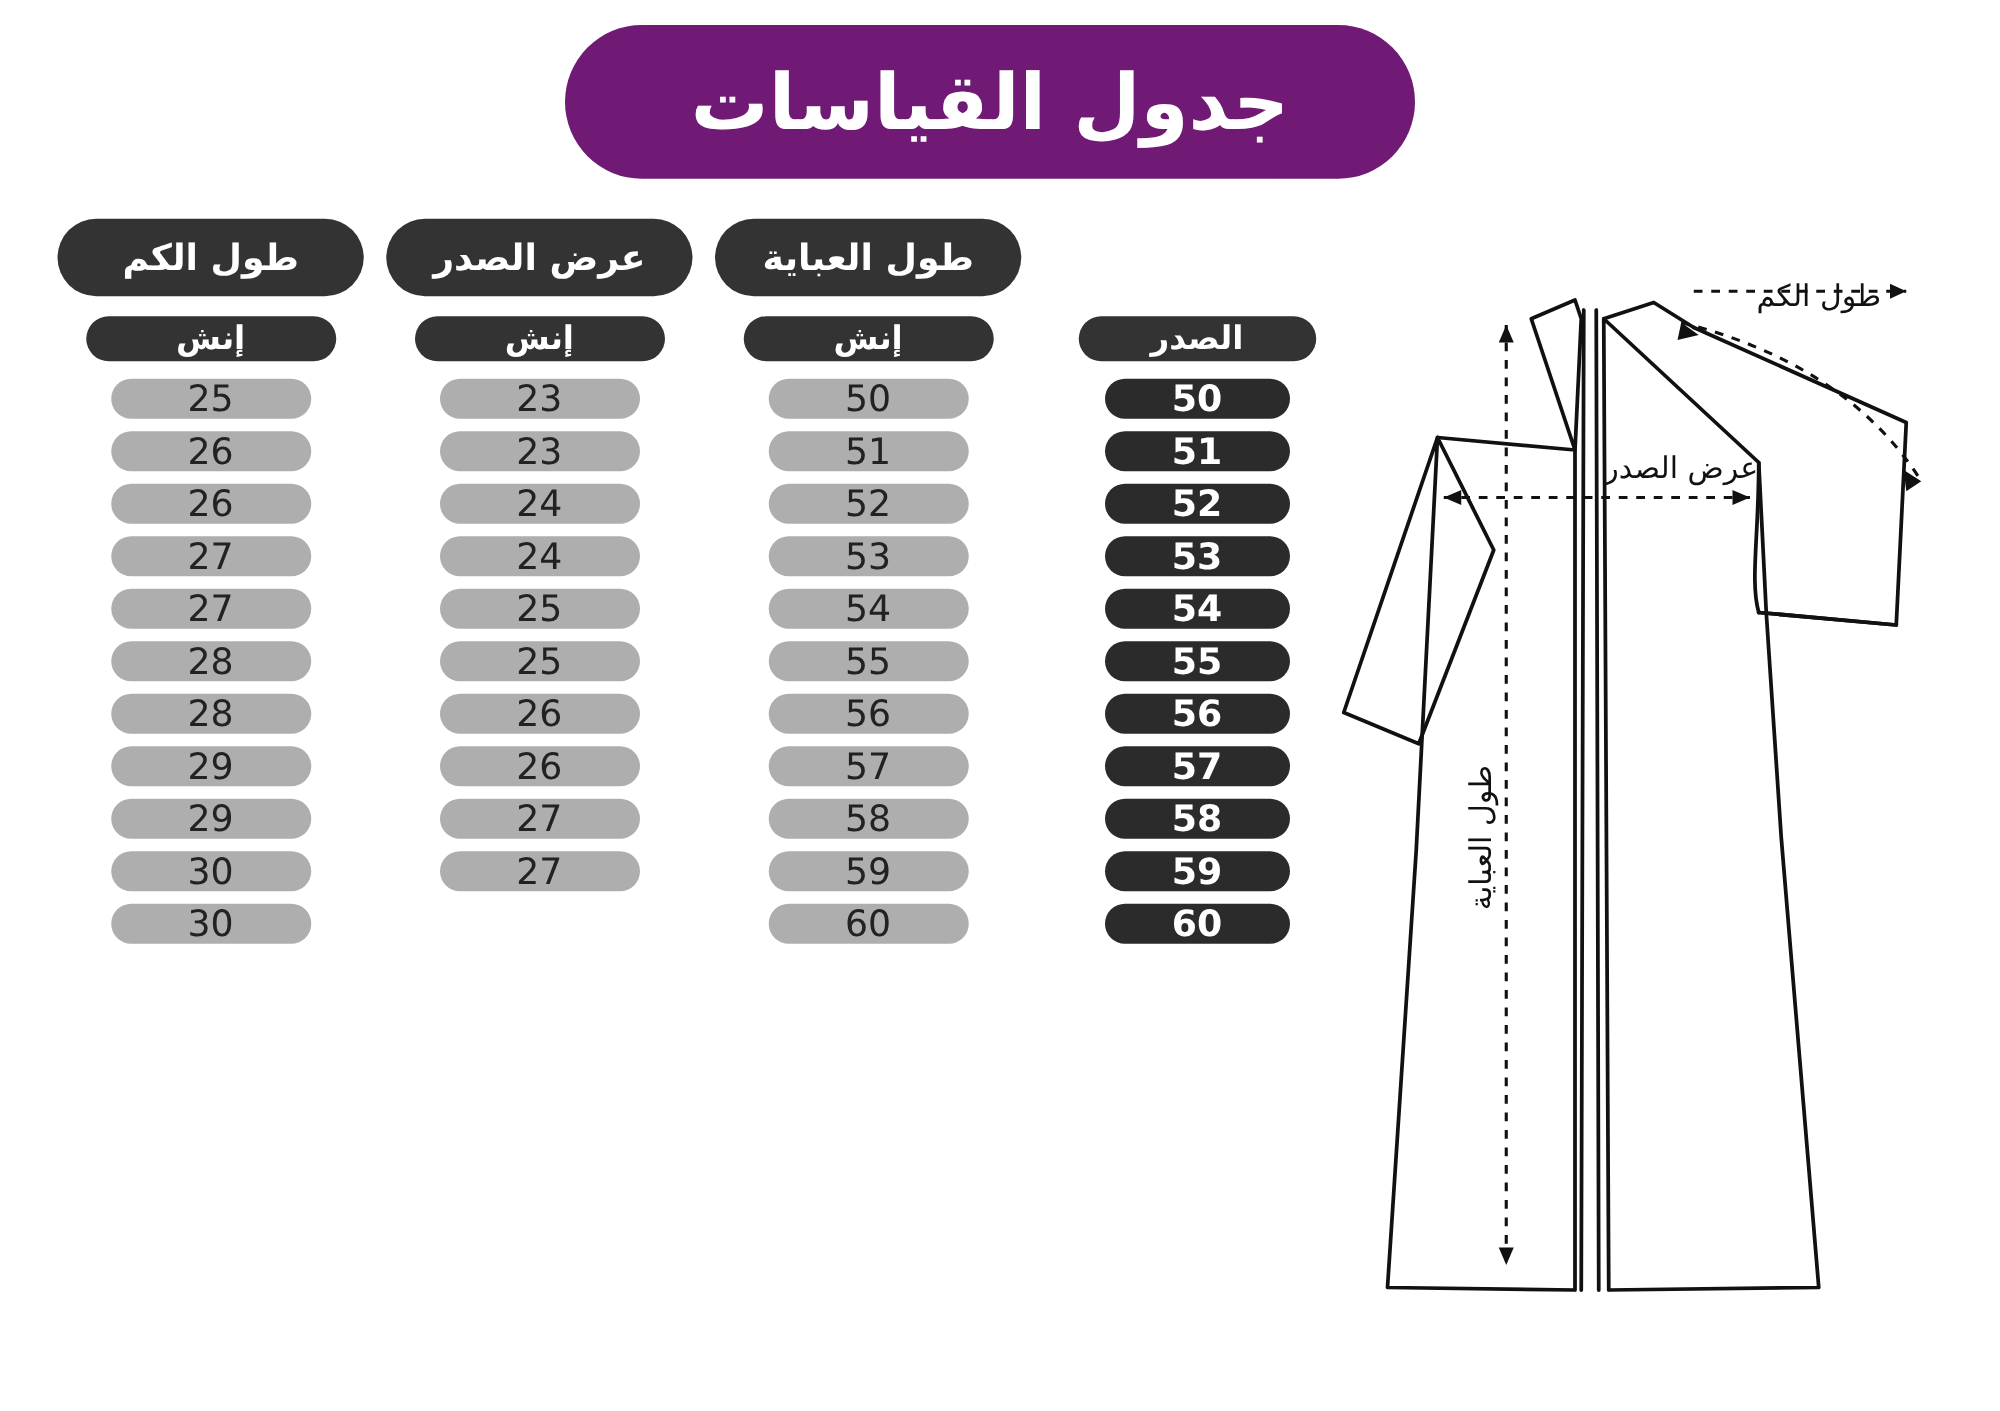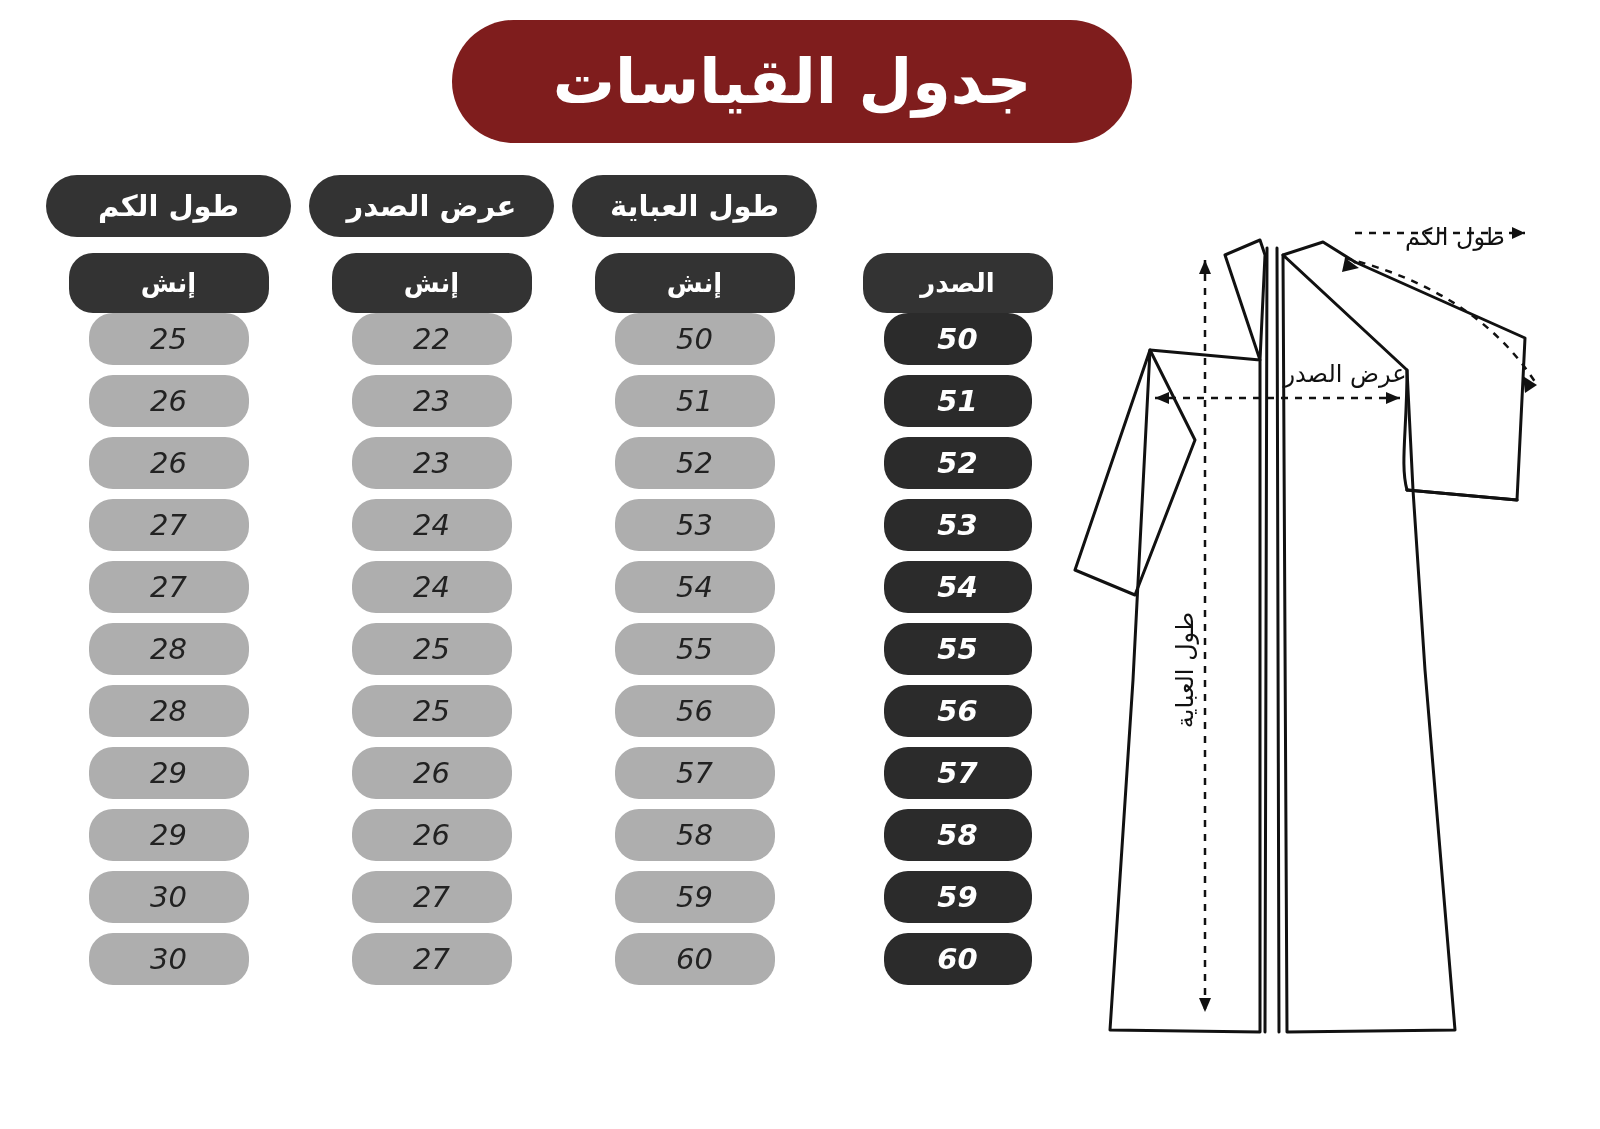--- a/index.html
+++ b/index.html
@@ -20,21 +20,21 @@
     inset: 0;
   }
 
   
   .title-pill {
     position: absolute;
     top: 20px;
     left: 452px;
     width: 680px;
     height: 123px;
-    background: #7f1d1d;
+    background: #701a75;
     border-radius: 62px;
     display: flex;
     align-items: center;
     justify-content: center;
   }
   .title-pill .title-text {
     color: #ffffff;
     font-size: 62px;
     font-weight: bold;
     letter-spacing: 0px;
@@ -73,54 +73,54 @@
     font-size: 29px;
     font-weight: bold;
     margin-bottom: 16px;
   }
   .col-header.invisible {
     background: transparent;
   }
 
   .col-unit {
     width: 200px;
-    height: 60px;
+    height: 36px;
     background: #333333;
     border-radius: 24px;
     display: flex;
     align-items: center;
     justify-content: center;
     color: #ffffff;
     font-size: 26px;
     font-weight: bold;
+    margin-bottom: 14px;
   }
   .col-unit.size-unit {
     width: 190px;
   }
 
   .cells {
     width: 100%;
     display: flex;
     flex-direction: column;
     align-items: center;
     gap: 10px;
   }
 
   .cell {
     width: 160px;
-    height: 52px;
+    height: 32px;
     border-radius: 24px;
     background: #aeaeae;
     color: #222222;
     display: flex;
     align-items: center;
     justify-content: center;
     font-size: 29px;
     font-weight: normal;
-    font-style: italic;
   }
   .cell.dark {
     background: #2b2b2b;
     color: #ffffff;
     font-weight: bold;
     width: 148px;
   }
 
   
   .illustration {
@@ -185,21 +185,20 @@
         <div class="cell">58</div>
         <div class="cell">59</div>
         <div class="cell">60</div>
       </div>
     </div>
 
     <div class="col">
       <div class="col-header">عرض الصدر</div>
       <div class="col-unit">إنش</div>
       <div class="cells">
-        <div class="cell">22</div>
         <div class="cell">23</div>
         <div class="cell">23</div>
         <div class="cell">24</div>
         <div class="cell">24</div>
         <div class="cell">25</div>
         <div class="cell">25</div>
         <div class="cell">26</div>
         <div class="cell">26</div>
         <div class="cell">27</div>
         <div class="cell">27</div>

